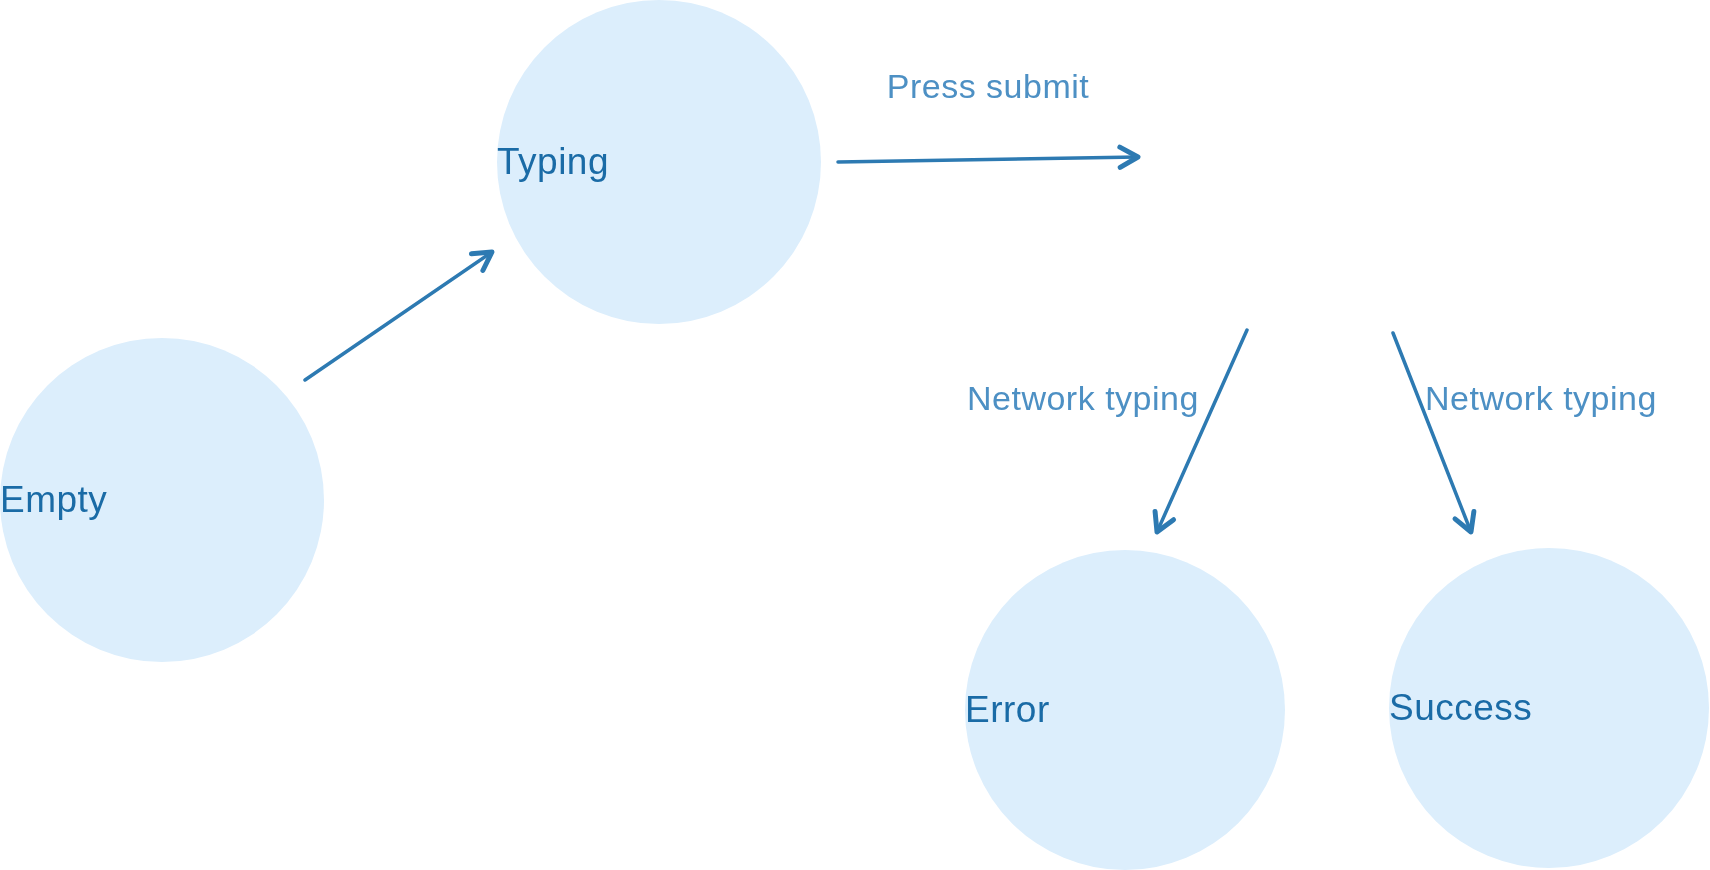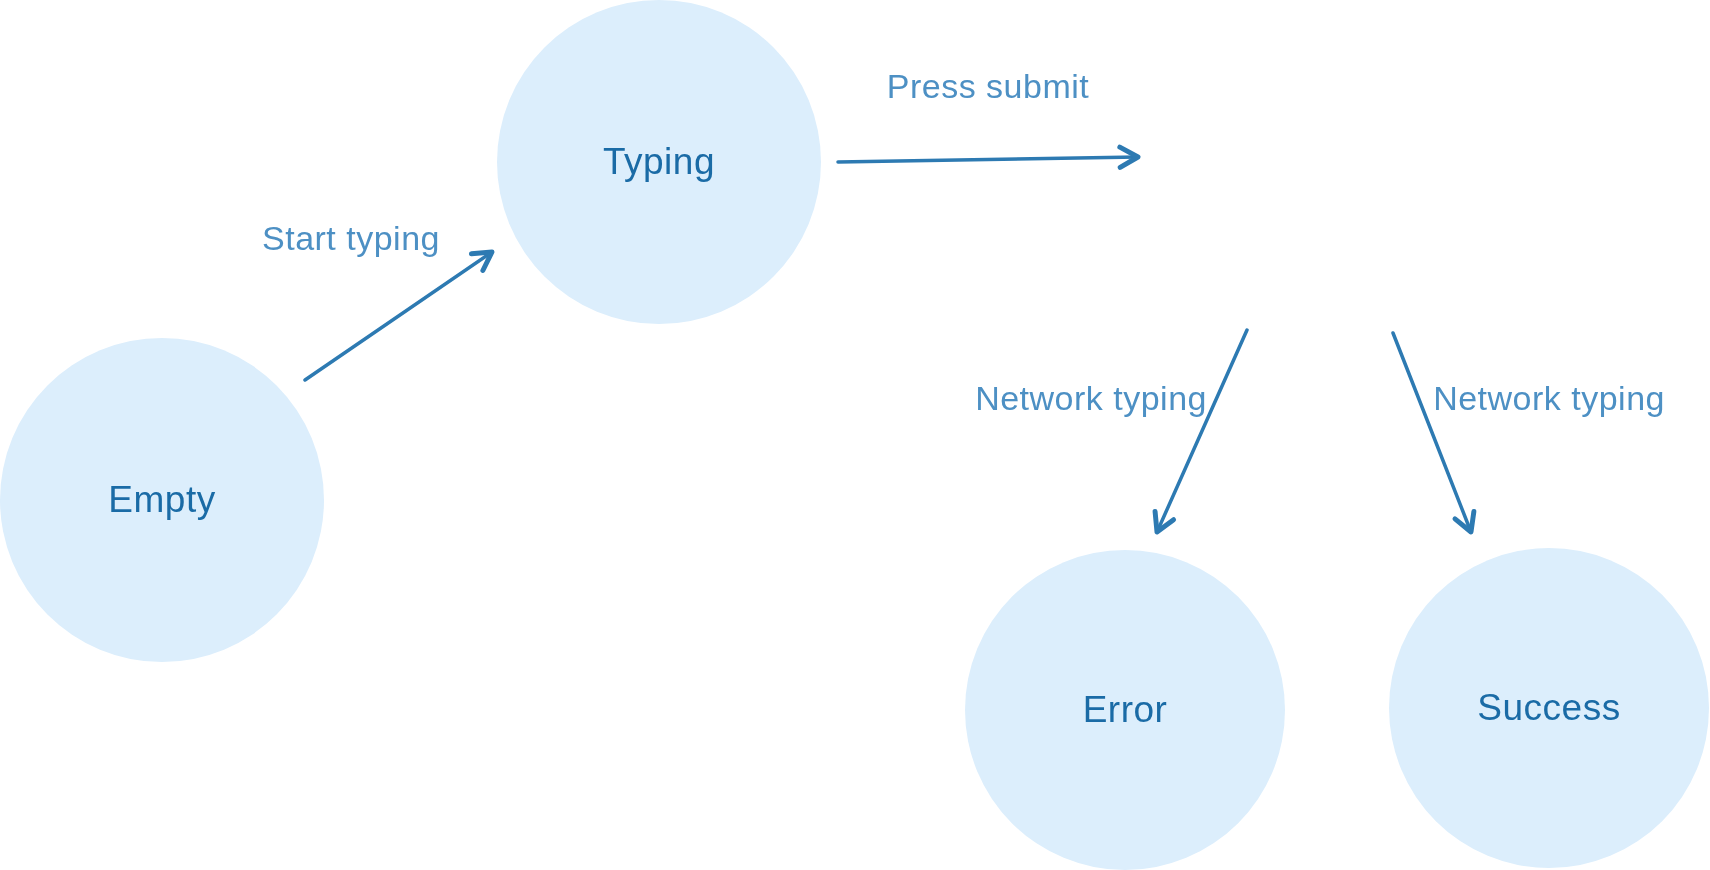--- a/index.html
+++ b/index.html
@@ -37,38 +37,38 @@
       fill: none;
       stroke-linecap: round;
       stroke-linejoin: round;
     }
     .node {
       position: absolute;
       border-radius: 50%;
       background: var(--node-fill);
       display: flex;
       align-items: center;
-      justify-content: center;
+      justify-content: flex-start;
     }
     .node-label {
       color: var(--node-text);
       font-size: 37px;
       font-weight: 400;
       letter-spacing: 0.5px;
       text-align: center;
       white-space: nowrap;
     }
     .edge-label {
       position: absolute;
       transform: translate(-50%, -50%);
       color: var(--edge-label);
       font-size: 34px;
       letter-spacing: 0.5px;
       line-height: 1.55;
-      text-align: right;
+      text-align: left;
       white-space: pre-line;
     }
     
     .node-empty      { left:    0px; top: 338px; width: 324px; height: 324px; }
     .node-typing     { left:  497px; top:   0px; width: 324px; height: 324px; }
     .node-submitting { left: 1168px; top:   3px; width: 322px; height: 322px; }
     .node-error      { left:  965px; top: 550px; width: 320px; height: 320px; }
     .node-success    { left: 1389px; top: 548px; width: 320px; height: 320px; }
     
     .label-start-typing    { left:  330px; top: 238px; width: 220px; }
@@ -107,21 +107,20 @@
 
 
   <div class="node node-error">
     <span class="node-label">Error</span>
   </div>
 
   <div class="node node-success">
     <span class="node-label">Success</span>
   </div>
 
-  <div class="edge-label label-start-typing">Start typing</div>
 
   <div class="edge-label label-press-submit">Press submit</div>
 
   <div class="edge-label label-network-error">Network typing</div>
 
   <div class="edge-label label-network-success">Network typing</div>
 
 </div>
 
 </body></html>

